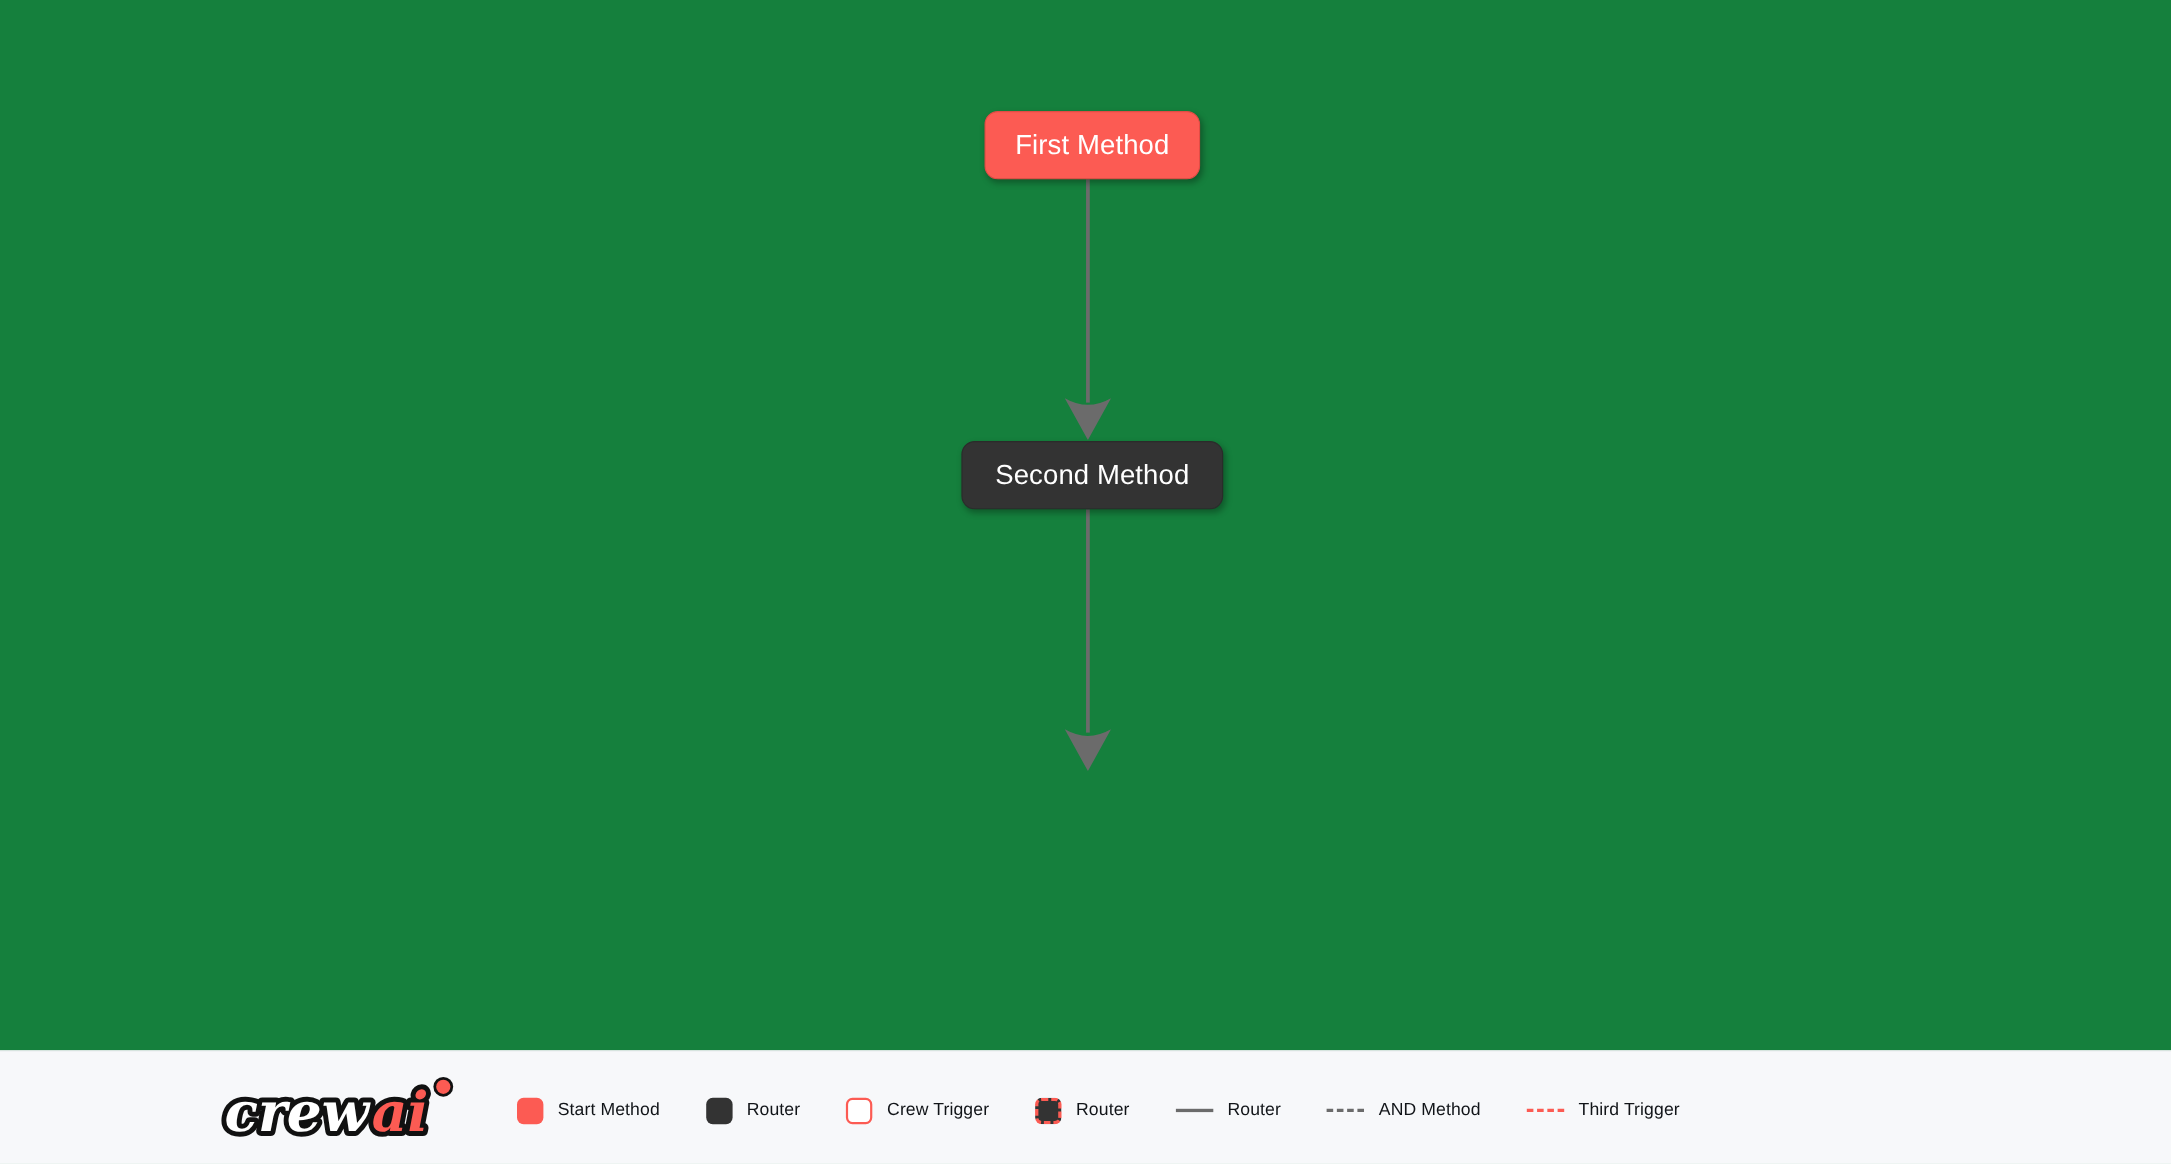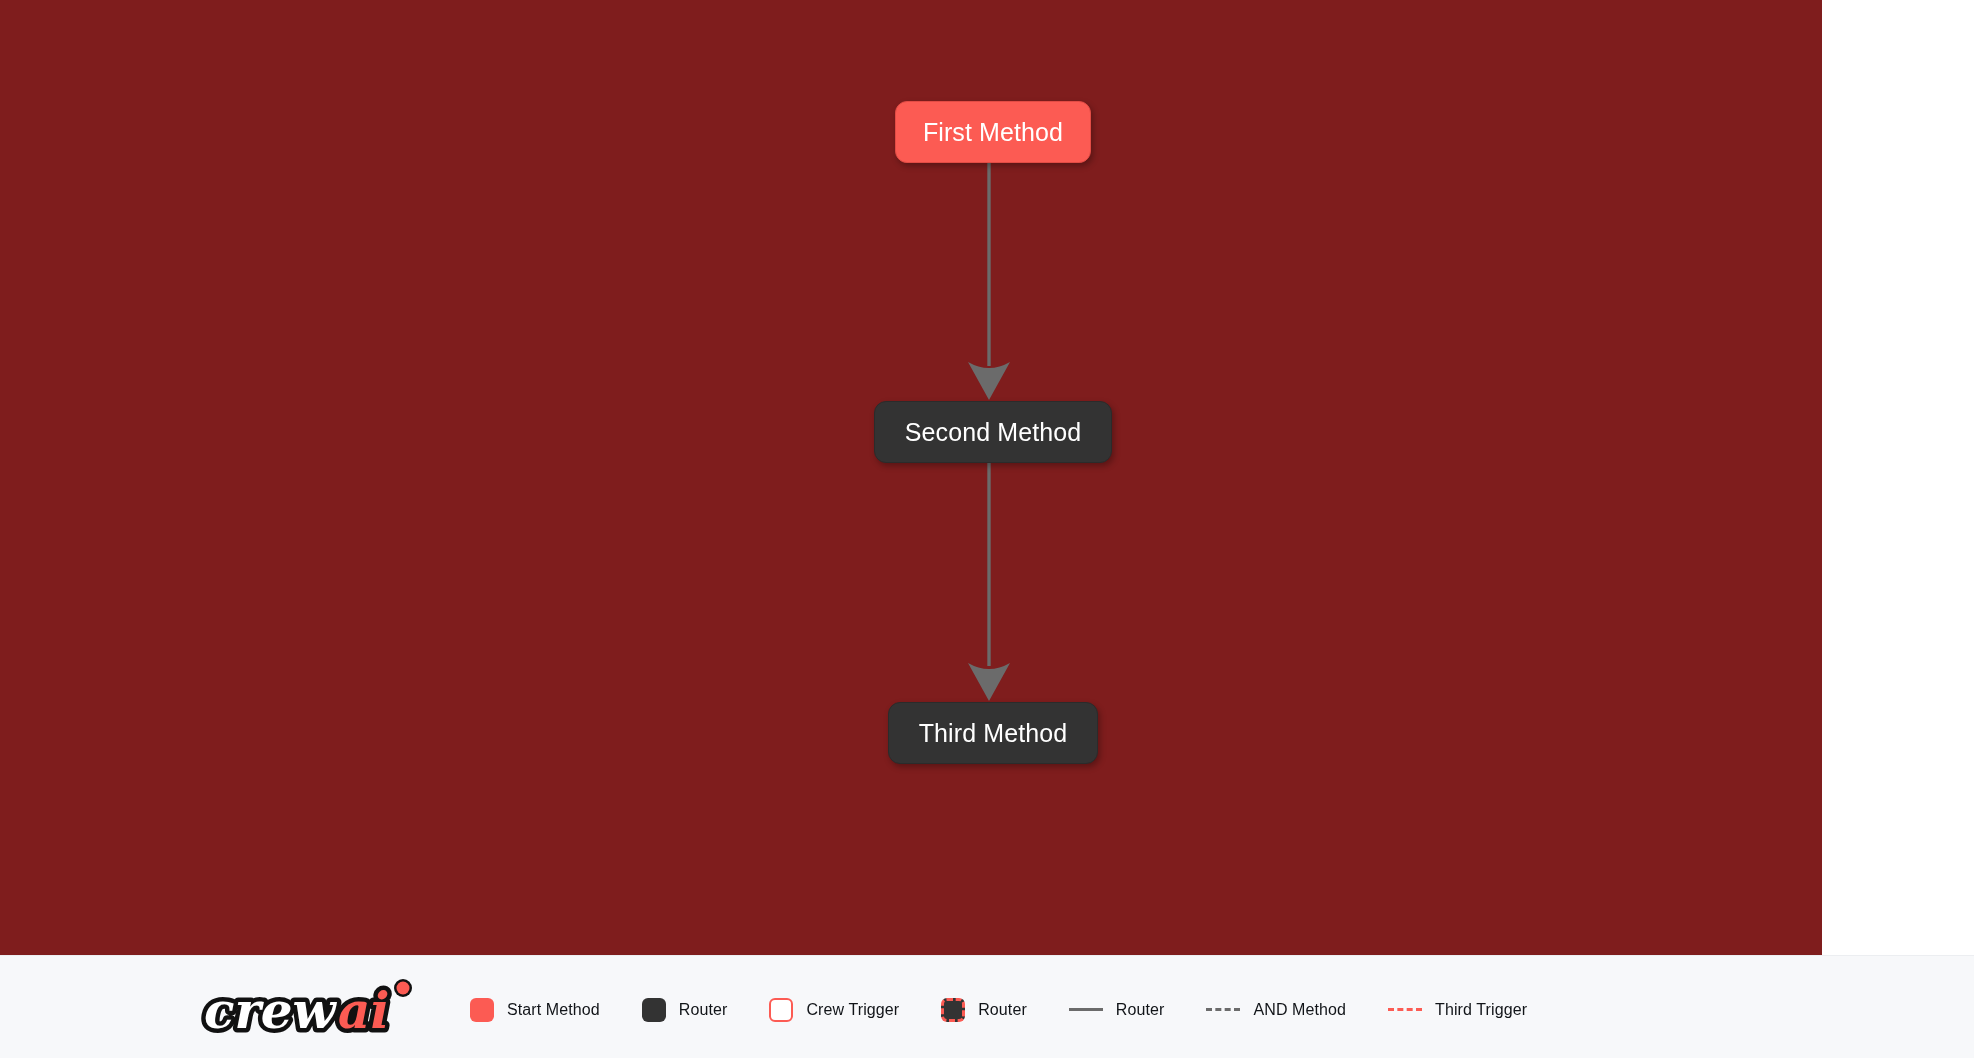--- a/index.html
+++ b/index.html
@@ -13,23 +13,23 @@
     font-family: "Liberation Sans", sans-serif;
     overflow: hidden;
     position: relative;
   }
 
   
   #flow-canvas {
     position: absolute;
     left: 0;
     top: 0;
-    width: 1822px;
+    width: 1974px;
     height: 955px;
-    background: #7f1d1d;
+    background: #15803d;
     overflow: hidden;
     text-decoration: underline;
   }
 
   #edge-layer {
     position: absolute;
     left: 0;
     top: 0;
     width: 1974px;
     height: 955px;
@@ -153,23 +153,20 @@
   </svg>
 
   <div class="node start-method" id="node-first">
     <span>First Method</span>
   </div>
 
   <div class="node method" id="node-second">
     <span>Second Method</span>
   </div>
 
-  <div class="node method" id="node-third">
-    <span>Third Method</span>
-  </div>
 
 </div>
 
 <div id="legend-bar">
 
   <svg id="brand-logo" viewBox="0 0 228 70" width="228" height="70">
     <g font-family="'DejaVu Serif', serif" font-size="50" font-style="italic" font-weight="bold">
       <text x="4" y="53" stroke="#111111" stroke-width="9" stroke-linejoin="round" fill="none">crew</text>
       <text x="4" y="53" fill="#ffffff">crew</text>
       <text x="138" y="53" stroke="#111111" stroke-width="9" stroke-linejoin="round" fill="none">ai</text>

